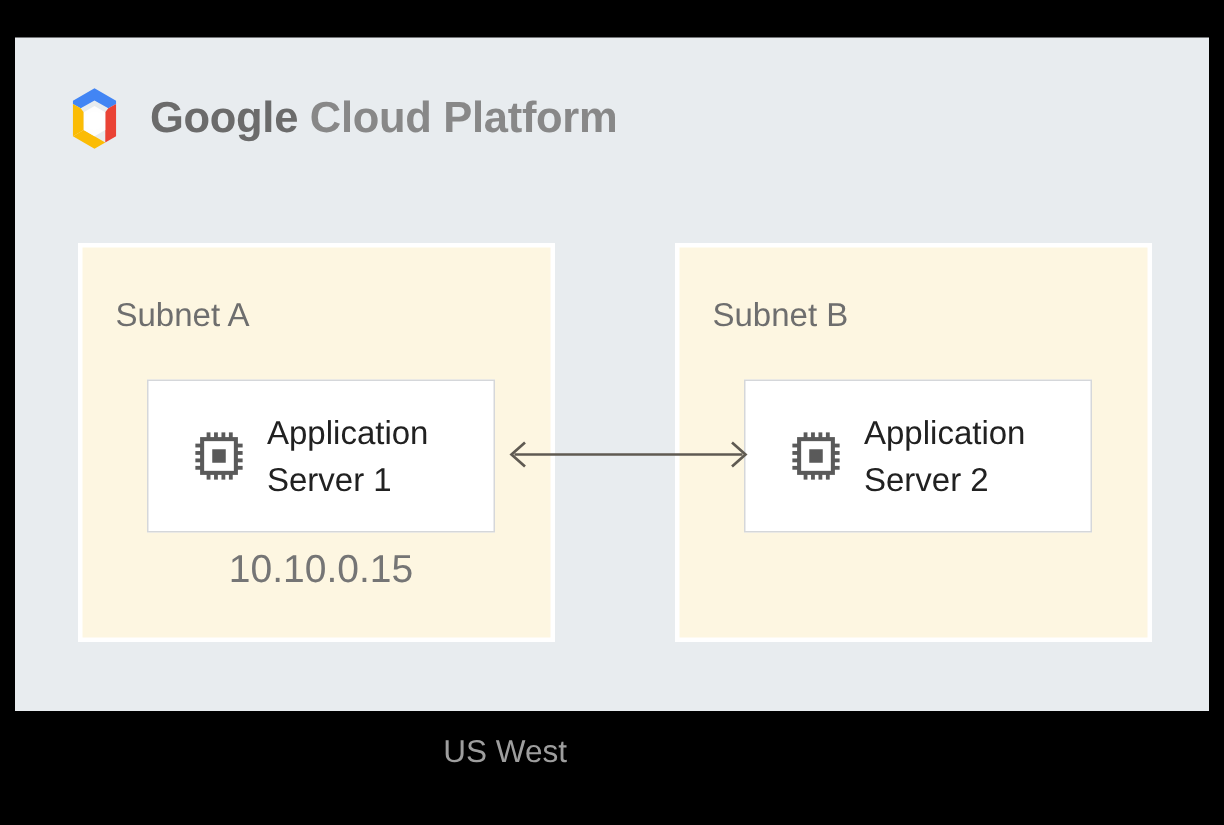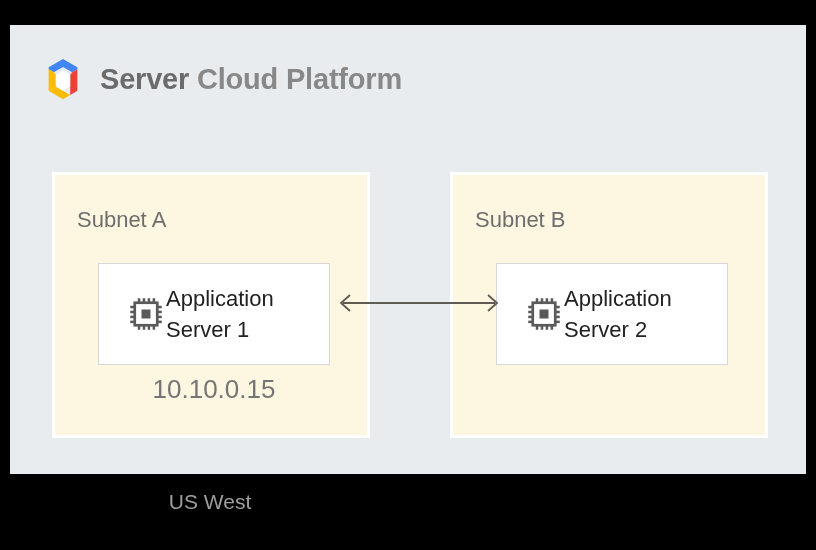--- a/index.html
+++ b/index.html
@@ -61,21 +61,21 @@
     font-weight: 600;
   }
   #brand-text .c-word {
     color: #888888;
     font-weight: 700;
   }
 
   
   .subnet {
     position: absolute;
-    top: 147px;
+    top: 137px;
     width: 318px;
     height: 266px;
     background: #fdf6e1;
     border: 3px solid #ffffff;
     box-sizing: border-box;
   }
   #subnet-a { left: 42px; }
   #subnet-b { left: 440px; }
 
   .subnet-title {
@@ -101,21 +101,21 @@
     align-items: center;
   }
   .server-icon {
     width: 36px;
     height: 36px;
     margin-left: 29px;
     flex: 0 0 auto;
     display: block;
   }
   .server-label {
-    margin-left: 2px;
+    margin-left: 14px;
     font-size: 22px;
     line-height: 31px;
     color: #212121;
     white-space: pre-line;
   }
 
   
   .subnet-ip {
     position: absolute;
     left: 43px;
@@ -149,40 +149,40 @@
 
   
   .region-label {
     position: absolute;
     top: 490px;
     font-size: 21px;
     color: #9e9e9e;
     text-align: center;
     white-space: nowrap;
   }
-  #region-west { left: 42px; width: 336px; }
+  #region-west { left: 42px; width: 336px; text-align: right; }
   #region-east { left: 440px; width: 336px; }
 </style>
 </head>
 <body>
 
 <div id="stage">
 
   <div id="cloud-panel">
 
     <div id="brand">
       <svg id="brand-mark" viewBox="0 0 64 64">
         <path d="M32 4 L52 15.6 L52 18.5 L44.8 22.6 L32 15.2 L19.2 22.6 L12 18.5 L12 15.6 Z" fill="#4285f4"></path>
         <path d="M12 15.6 L12 48.4 L22 42.6 L22 26.2 L19.2 22.6 L12 18.5 Z" fill="#fbbc05"></path>
         <path d="M12 48.4 L32 60 L42 54.2 L32 48.4 L22 42.6 Z" fill="#fbbc05"></path>
         <path d="M52 15.6 L52 48.4 L32 60 L42 54.2 L42 42.6 L42 26.2 L44.8 22.6 L52 18.5 Z" fill="#ea4335"></path>
         <path d="M42 42.6 L42 26.2 L32 20.4 L22 26.2 L22 42.6 L32 48.4 Z" fill="#ffffff" opacity="0.92"></path>
         <circle cx="32" cy="34" r="8.4" fill="#ffffff"></circle>
       </svg>
-      <div id="brand-text"><span class="g-word">Server</span> <span class="c-word">Cloud Platform</span></div>
+      <div id="brand-text"><span class="g-word">Google</span> <span class="c-word">Cloud Platform</span></div>
     </div>
 
     <div class="subnet" id="subnet-a">
       <div class="subnet-title">Subnet A</div>
 
       <div class="server-card">
         <svg class="server-icon" viewBox="0 0 48 48">
           <g fill="#5a5a5a">
             <rect x="13" y="3" width="3.4" height="6"></rect>
             <rect x="19.6" y="3" width="3.4" height="6"></rect>

